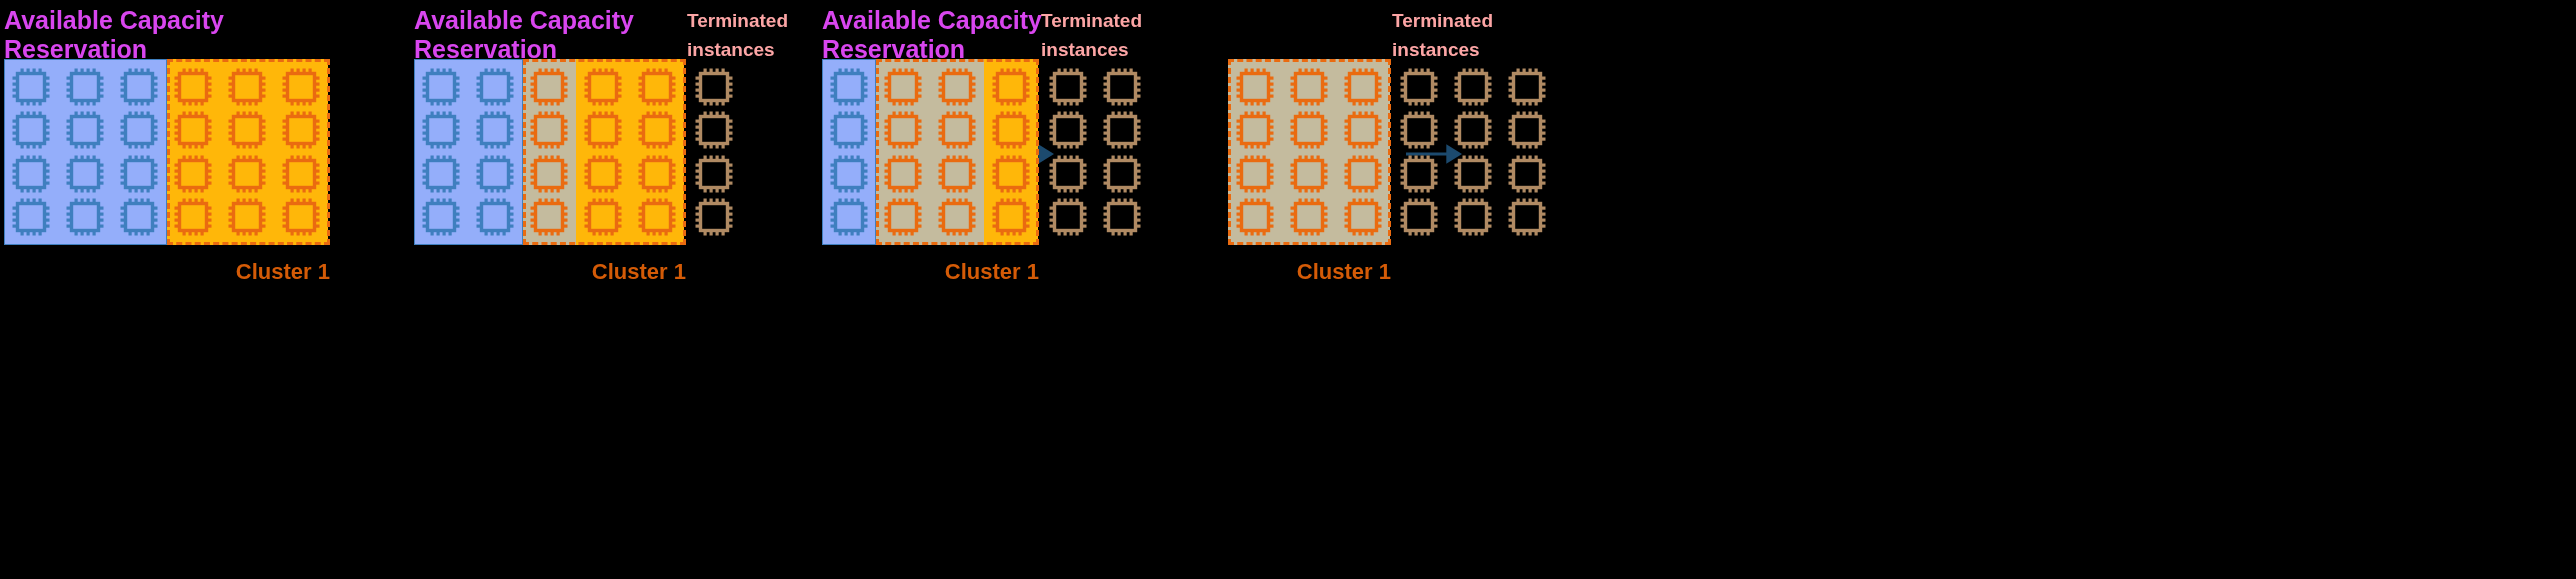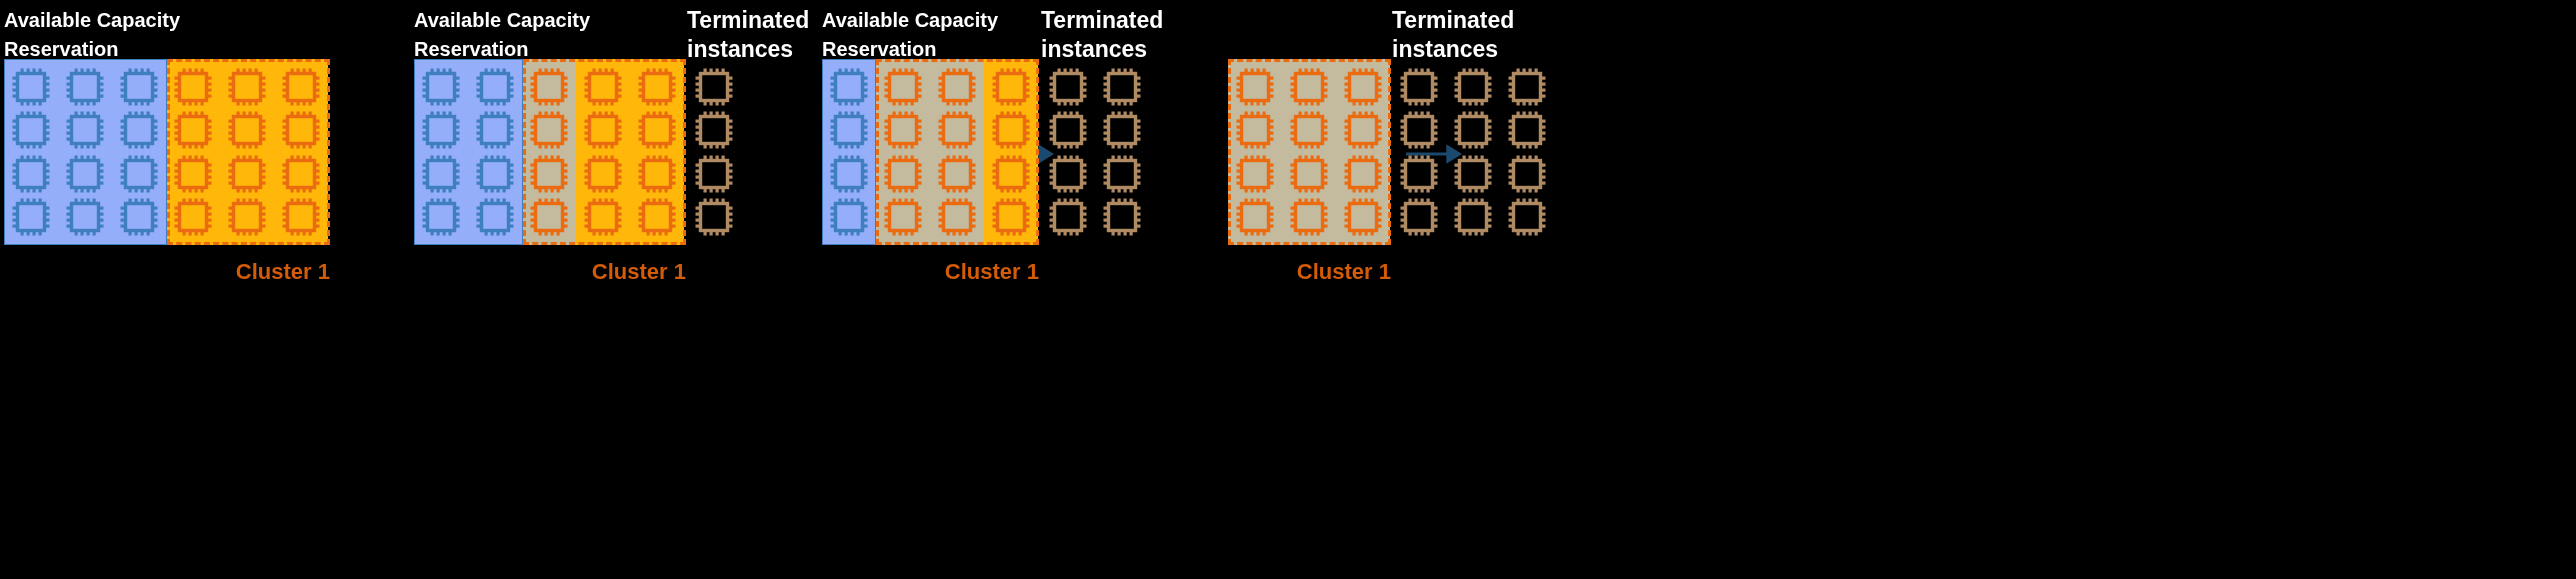--- a/index.html
+++ b/index.html
@@ -7,32 +7,32 @@
     width:2576px;height:579px;
     font-family:"Liberation Sans", sans-serif;
     overflow:hidden;
     position:relative;
   }
   .stage{position:relative;width:2576px;height:579px;}
 
   
   .acr-label{
     position:absolute;
-    color:#ffffff;
-    font-size:20px;
+    color:#d946ef;
+    font-size:25px;
     font-weight:700;
     line-height:29px;
     letter-spacing:0px;
     white-space:pre-line;
     top:6px;
   }
   .term-label{
     position:absolute;
-    color:#ffffff;
-    font-size:23px;
+    color:#fca5a5;
+    font-size:19px;
     font-weight:700;
     line-height:29px;
     white-space:pre-line;
     top:6px;
   }
   .cluster-label{
     position:absolute;
     color:#d45b07;
     font-size:22px;
     font-weight:700;

